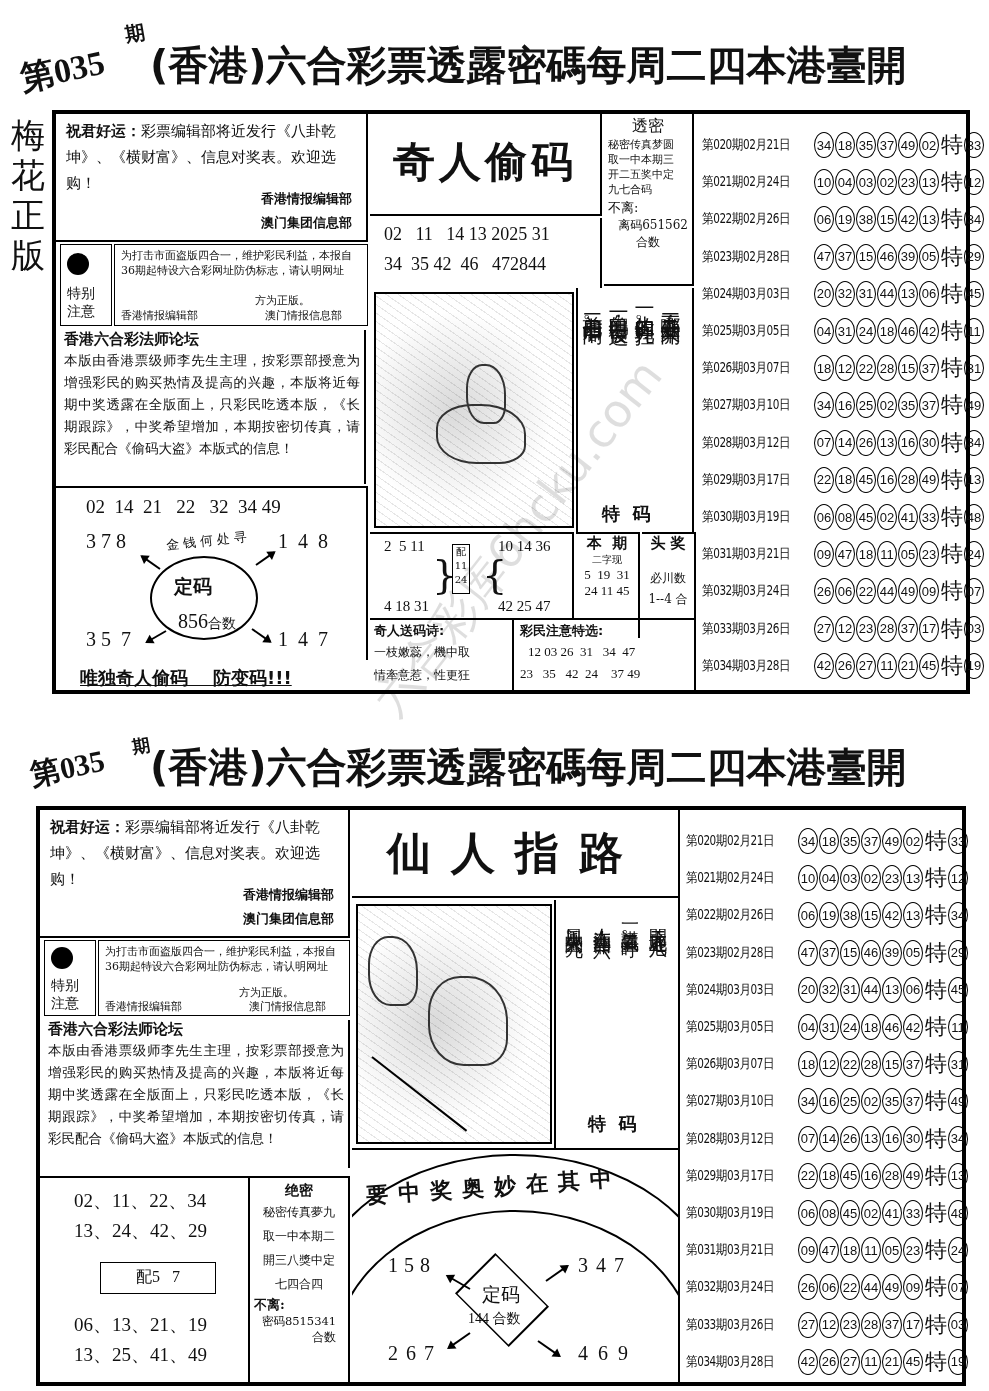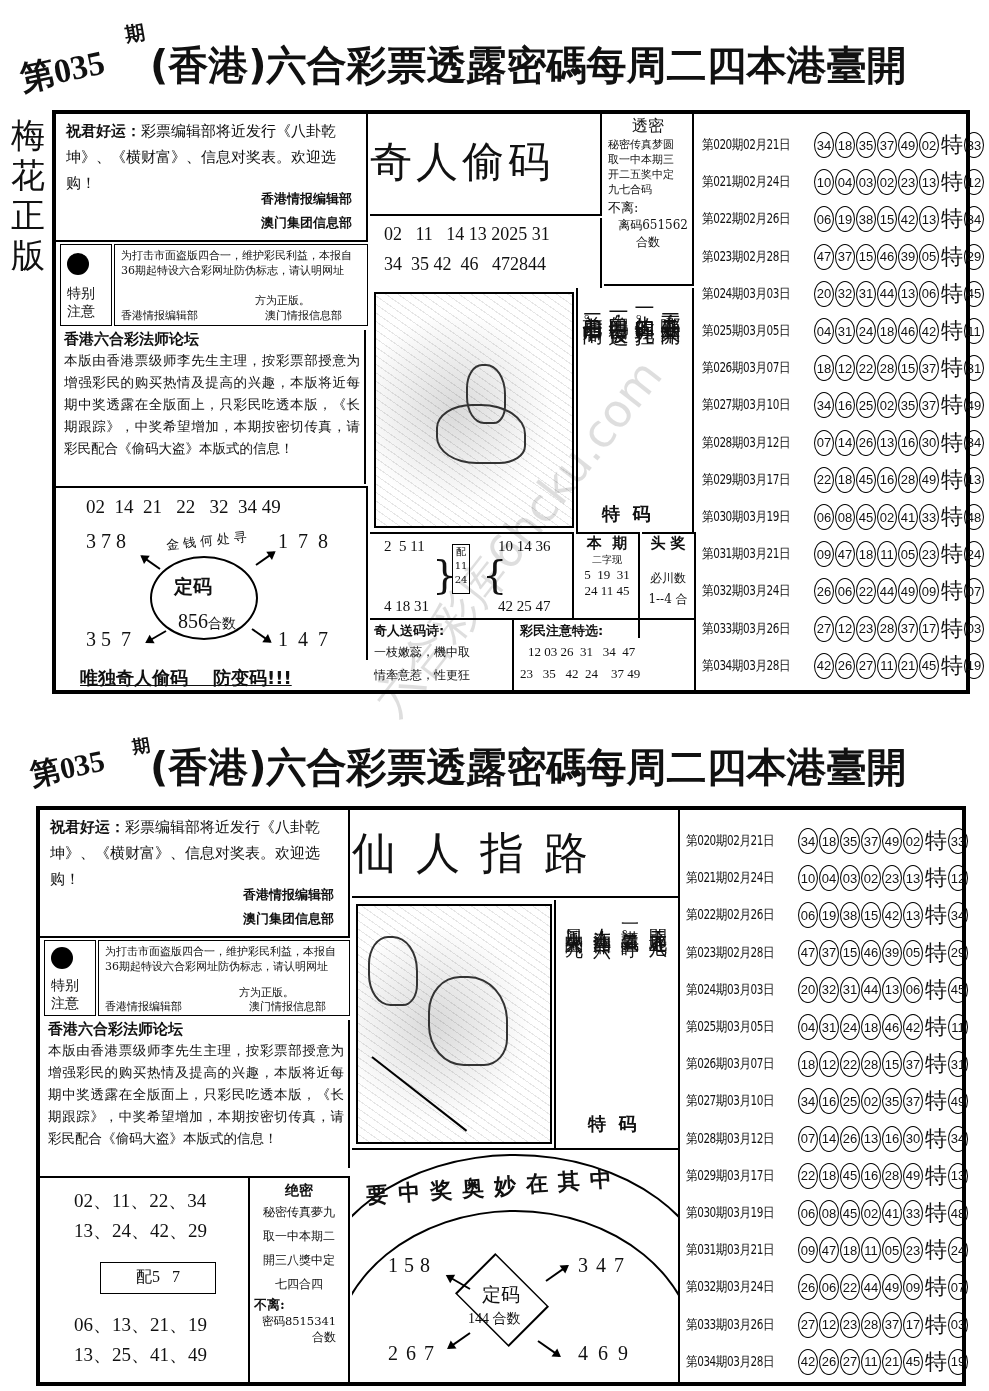--- a/index.html
+++ b/index.html
@@ -16,21 +16,21 @@
 
   .greet { font-size: 15px; line-height: 26px; padding: 4px 10px; font-family: "DejaVu Sans", sans-serif; }
   .greet b { font-weight: bold; }
   .sign { position: absolute; right: 14px; font-size: 13px; font-weight: bold; font-family: "DejaVu Sans", sans-serif; }
 
   .notice { font-size: 11px; line-height: 15px; font-family: "DejaVu Serif", serif; }
   .bomb { position: absolute; width: 22px; height: 22px; border-radius: 50%; background: #000; }
   .forum-title { font-weight: bold; font-size: 15px; font-family: "DejaVu Sans", sans-serif; }
   .forum-body { font-size: 13.5px; line-height: 22px; font-family: "DejaVu Sans", sans-serif; }
 
-  .big-brush { font-family: "DejaVu Serif", serif; font-weight: normal; }
+  .big-brush { font-family: "DejaVu Serif", serif; font-weight: bold; text-align: center; }
   .num-line { font-family: "Liberation Serif", serif; font-size: 18px; white-space: pre; }
   .vert { writing-mode: vertical-rl; font-size: 20px; line-height: 26px; letter-spacing: 2px; font-family: "DejaVu Serif", serif; }
 
   .picture { position: absolute; background:
       radial-gradient(ellipse at 40% 50%, rgba(0,0,0,0.15) 0, rgba(0,0,0,0) 60%),
       repeating-linear-gradient(35deg, #fff 0 6px, #e6e6e6 6px 7px);
   }
   .pic-fig { position: absolute; border: 2px solid #333; border-radius: 40% 50% 30% 45%; }
 
   .hist { font-family: "Liberation Sans", sans-serif; text-decoration: underline; }
@@ -79,21 +79,21 @@
   </div>
 
   <div style="position:absolute; left:4px; top:216px; width:306px; height:154px; border-right:2px solid #000;">
     <div class="forum-title" style="padding-left:4px;">香港六合彩法师论坛</div>
     <div class="forum-body" style="padding:0 4px; text-align:justify;">本版由香港票级师李先生主理，按彩票部授意为增强彩民的购买热情及提高的兴趣，本版将近每期中奖透露在全版面上，只彩民吃透本版，《长期跟踪》，中奖希望增加，本期按密切传真，请彩民配合《偷码大盗》本版式的信息！</div>
   </div>
 
   <div style="position:absolute; left:0; top:372px; width:312px; height:174px; border-top:2px solid #000; border-right:2px solid #000;">
     <div class="num-line" style="position:absolute; left:30px; top:8px; font-size:19px;">02  14  21   22   32  34 49</div>
     <div class="num-line" style="position:absolute; left:30px; top:42px; font-size:20px;">3 7 8</div>
-    <div class="num-line" style="position:absolute; left:222px; top:42px; font-size:20px;">1  7  8</div>
+    <div class="num-line" style="position:absolute; left:222px; top:42px; font-size:20px;">1  4  8</div>
     <div class="num-line" style="position:absolute; left:30px; top:140px; font-size:20px;">3 5  7</div>
     <div class="num-line" style="position:absolute; left:222px; top:140px; font-size:20px;">1  4  7</div>
     <div class="small" style="position:absolute; left:110px; top:44px; font-size:13px; letter-spacing:4px; transform:rotate(-6deg);">金钱何处寻</div>
     <div class="ellipse" style="left:94px; top:68px; width:108px; height:84px;"></div>
     <div style="position:absolute; left:118px; top:86px; font-size:19px; font-weight:bold; font-family:'DejaVu Sans',sans-serif;">定码</div>
     <div style="position:absolute; left:122px; top:122px; font-size:20px; font-family:'Liberation Serif',serif;">
       <span>856</span><span style="font-size:14px;">合数</span>
     </div>
     <div class="arrow" style="left:104px; top:80px; width:22px; transform:rotate(-145deg);"></div>
     <div class="arrow" style="left:200px; top:76px; width:22px; transform:rotate(-35deg);"></div>

